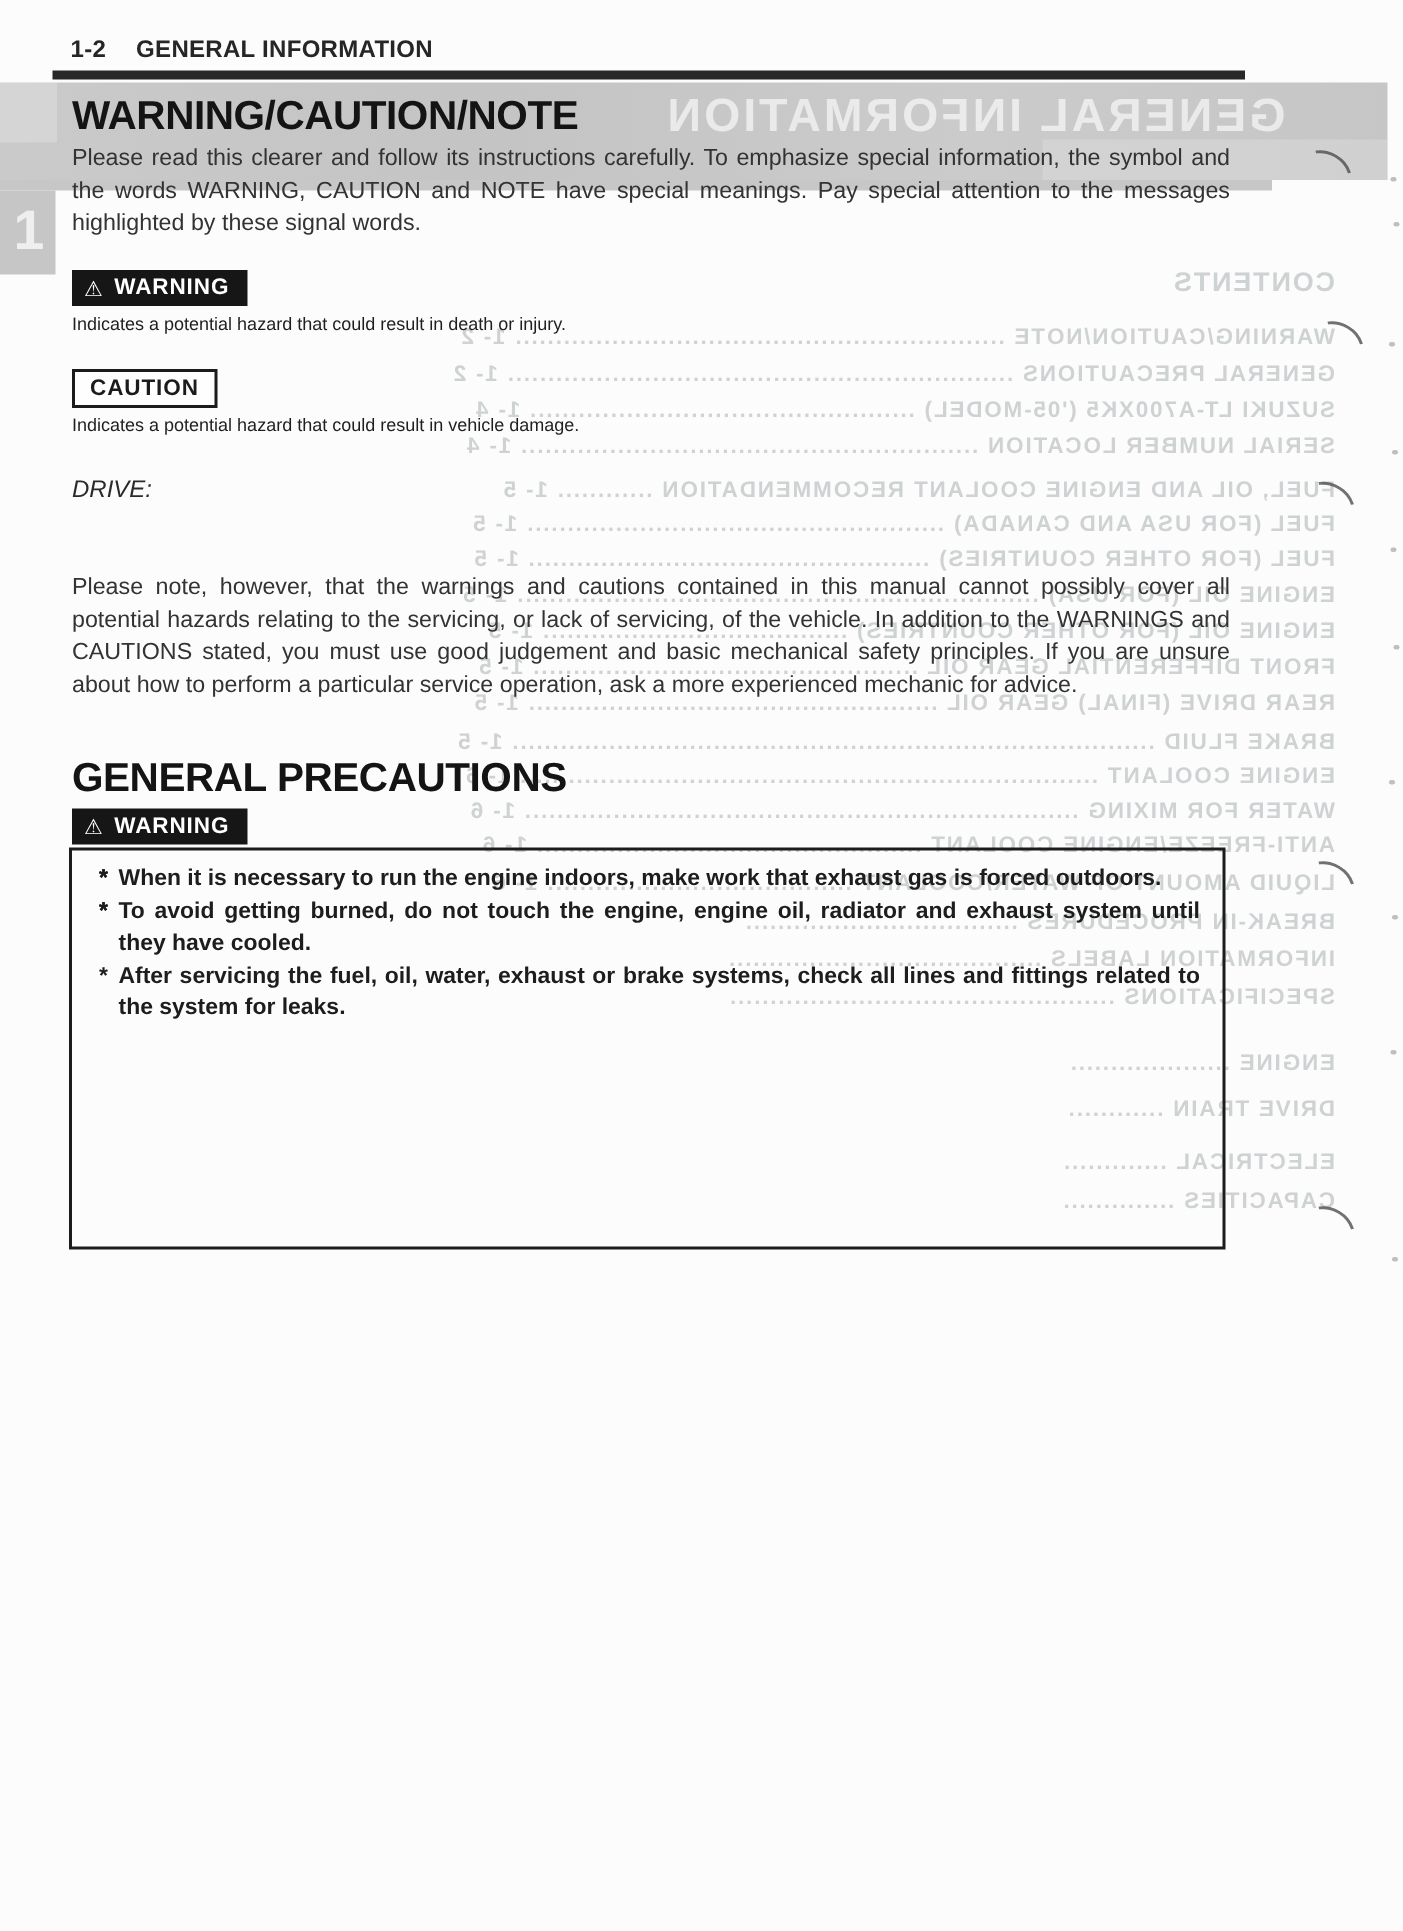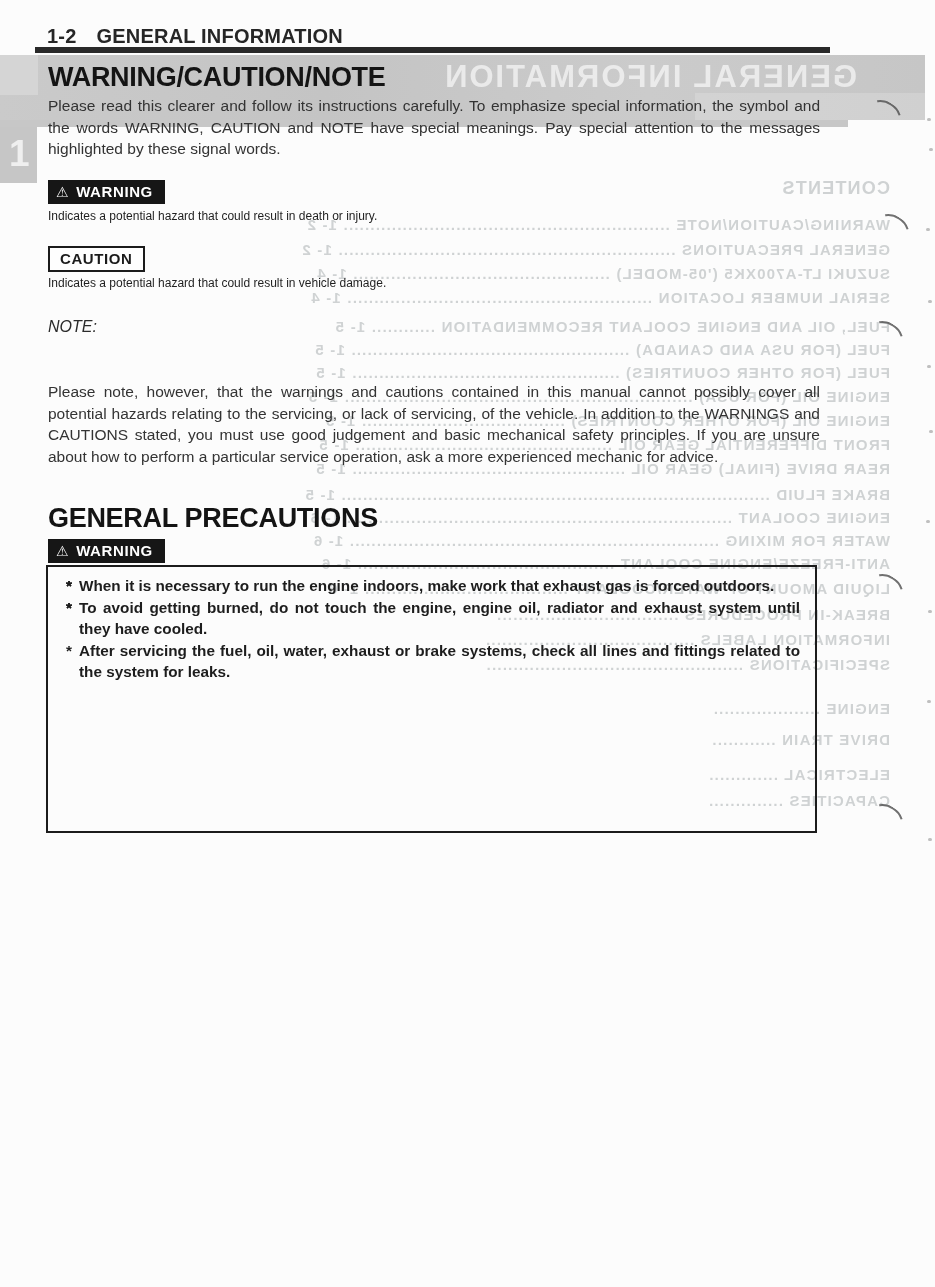--- a/index.html
+++ b/index.html
@@ -19,21 +19,21 @@
     font-size:37px;font-weight:bold;color:rgba(255,255,255,.72);}
   
   .ghost-title{position:absolute;left:352px;top:59px;width:505px;z-index:2;
     transform:scaleX(-1);white-space:nowrap;overflow:hidden;
     font-size:31px;font-weight:bold;letter-spacing:2px;color:rgba(255,255,255,.62);}
   #ghost-lines{position:absolute;inset:0;z-index:2;}
   .ghost-line{position:absolute;left:88px;width:802px;transform:scaleX(-1);
     white-space:nowrap;overflow:hidden;font-weight:bold;font-size:15px;
     letter-spacing:1.2px;color:rgba(146,152,156,.42);}
   
-  .hdr{position:absolute;left:47px;top:25px;z-index:3;font-size:20px;font-weight:bold;
+  .hdr{position:absolute;left:47px;top:25px;z-index:3;font-size:16px;font-weight:bold;
     letter-spacing:.2px;color:#262626;}
   .hdr .gap{display:inline-block;width:20px;}
   .hdr-rule{position:absolute;left:35px;top:47px;width:795px;height:6px;background:#292929;z-index:3;}
   
   .h-main{position:absolute;left:48px;margin:0;z-index:3;font-size:27px;font-weight:bold;
     letter-spacing:-.3px;color:#141414;}
   .h-wcn{top:62px;}
   .h-gp{top:503px;}
   .para{position:absolute;left:48px;width:772px;margin:0;z-index:3;
     font-size:15.5px;line-height:21.5px;text-align:justify;color:#333;}
@@ -118,21 +118,21 @@
 
   <div class="badge-warning bw-1">
     <span class="tri">⚠</span>
     <span>WARNING</span>
   </div>
   <p class="desc d-warn">Indicates a potential hazard that could result in death or injury.</p>
 
   <div class="badge-caution">CAUTION</div>
   <p class="desc d-caut">Indicates a potential hazard that could result in vehicle damage.</p>
 
-  <p class="note-label">NOTE:</p>
+  <p class="note-label">DRIVE:</p>
 
   <p class="para p-body">Please note, however, that the warnings and cautions contained in this manual cannot possibly cover all potential hazards relating to the servicing, or lack of servicing, of the vehicle. In addition to the WARNINGS and CAUTIONS stated, you must use good judgement and basic mechanical safety principles. If you are unsure about how to perform a particular service operation, ask a more experienced mechanic for advice.</p>
 
   <h1 class="h-main h-gp">GENERAL PRECAUTIONS</h1>
 
   <div class="badge-warning bw-2">
     <span class="tri">⚠</span>
     <span>WARNING</span>
   </div>
 

